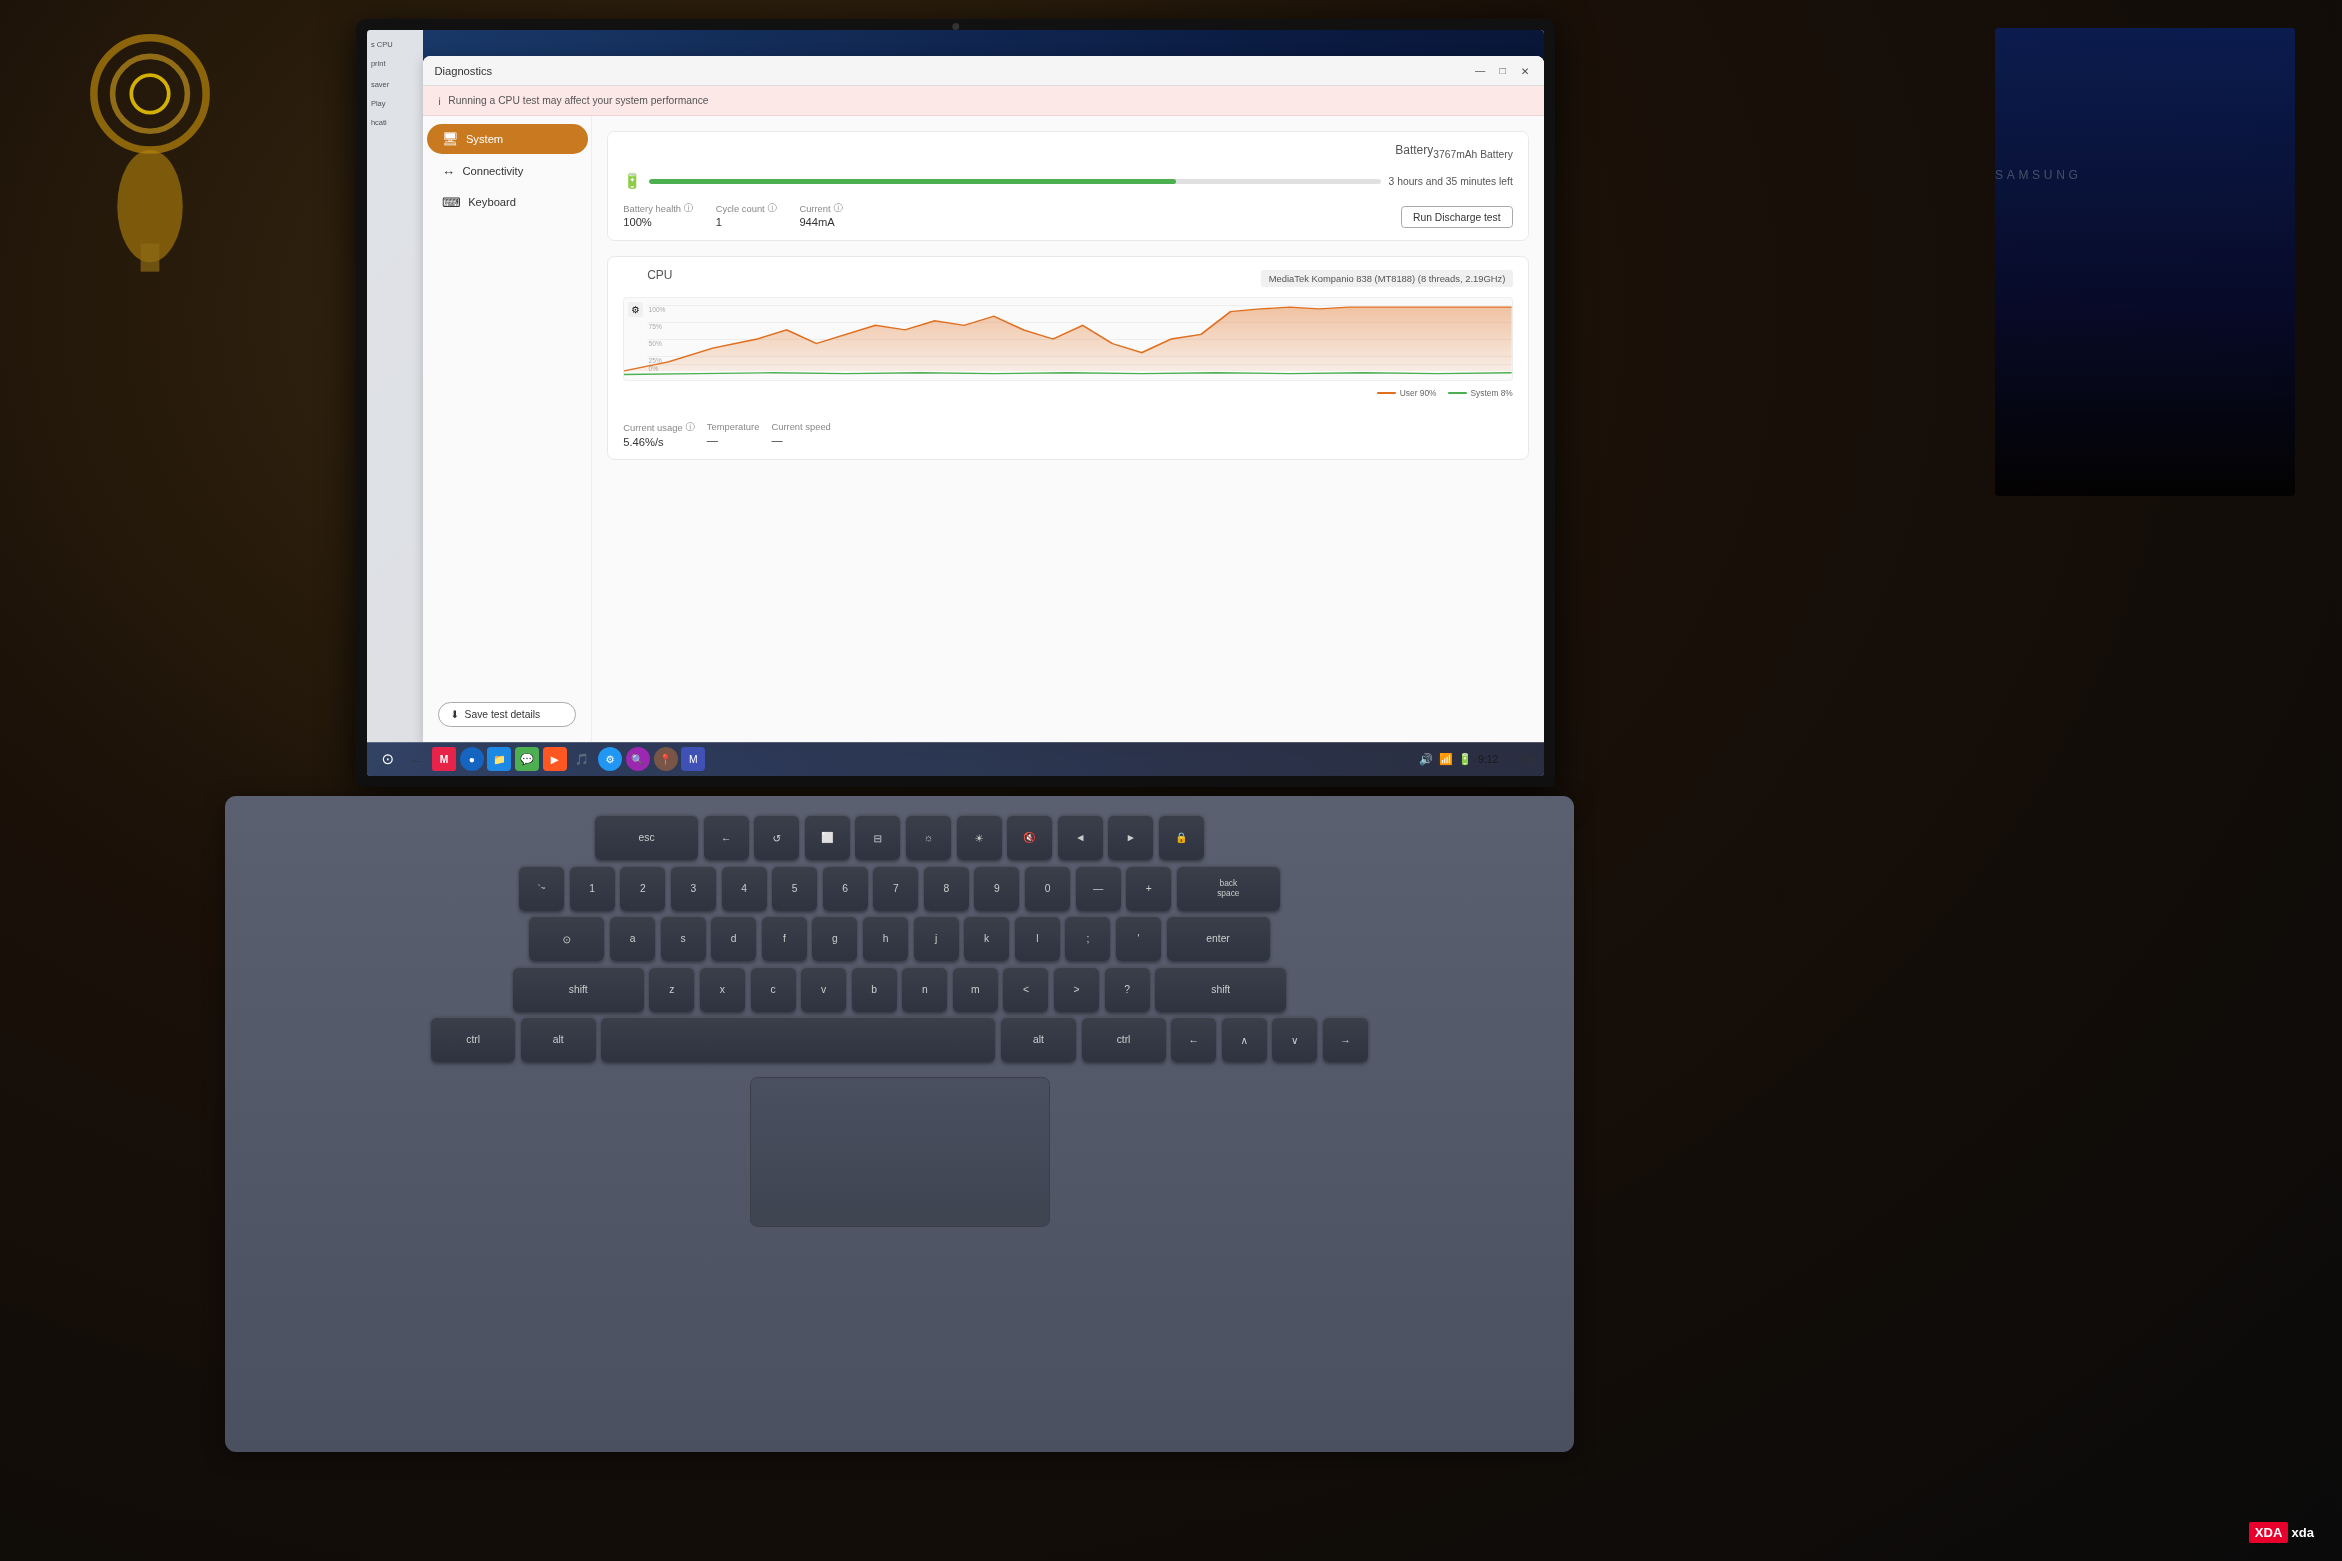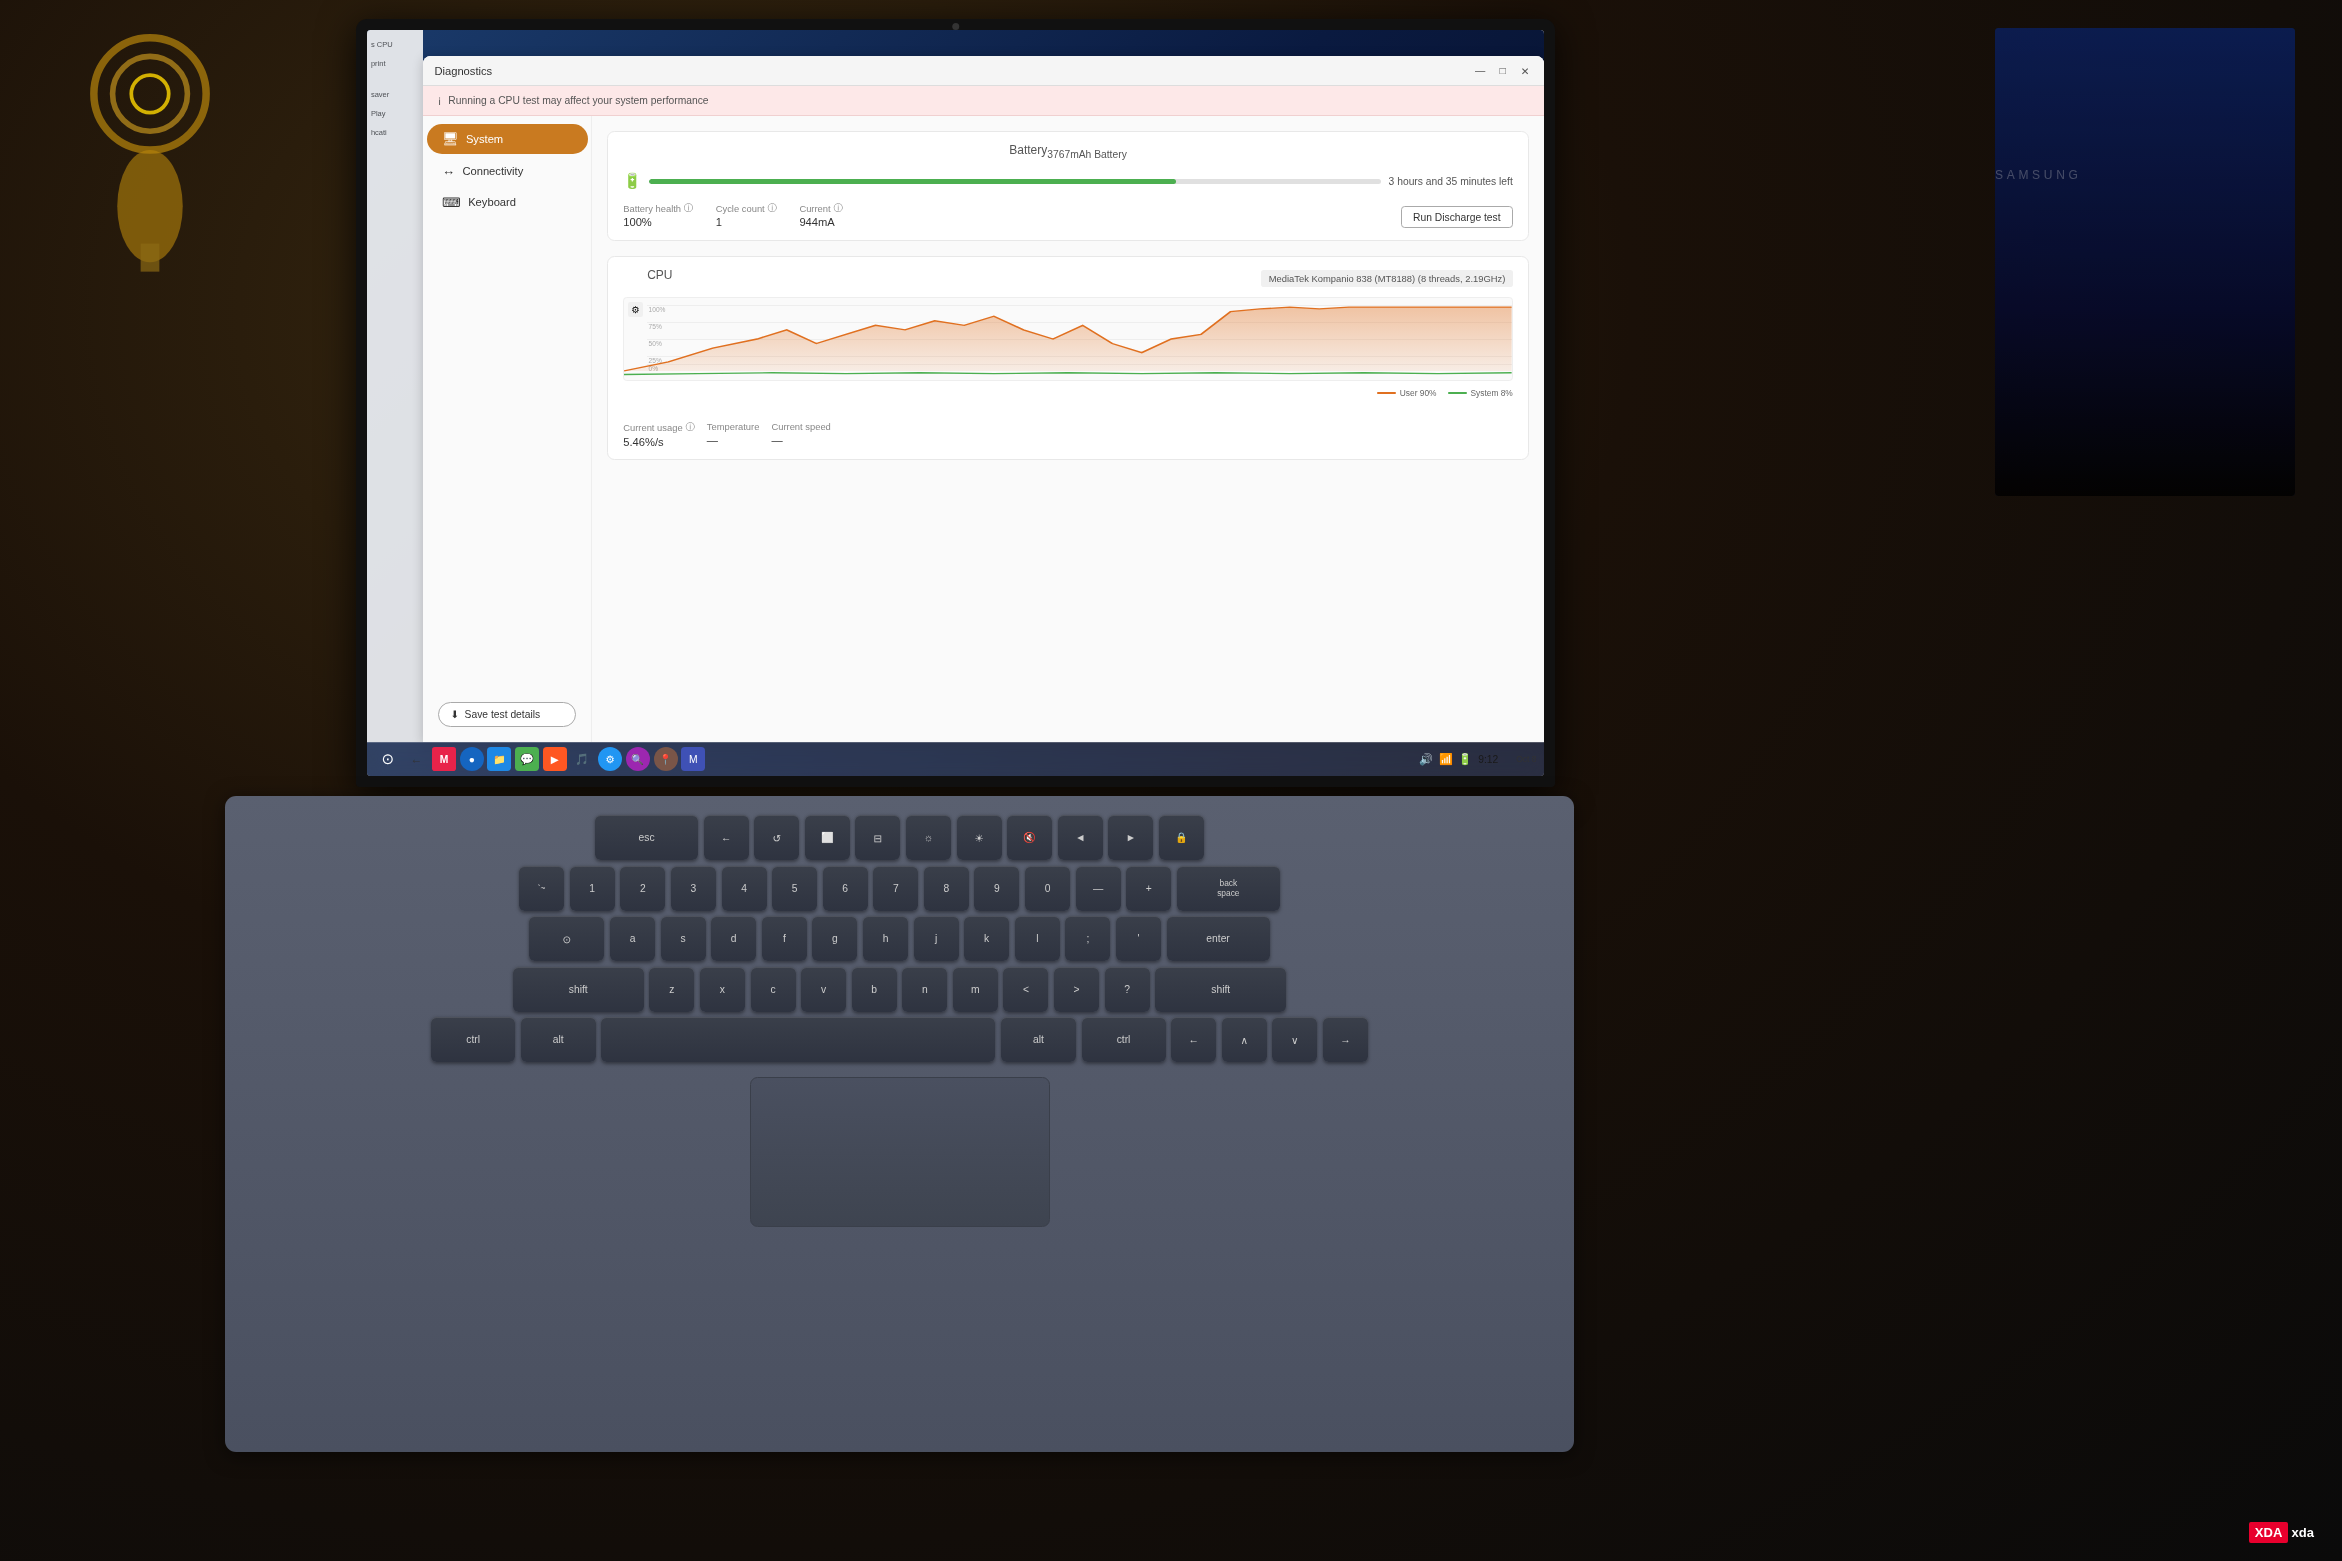--- a/index.html
+++ b/index.html
@@ -235,21 +235,21 @@
       background: #fff;
       border-radius: 7.5px;
       padding: 11.2px 15px;
       margin-bottom: 15px;
       border: 0.9px solid #e8e8e8;
     }
 
     .battery-top {
       display: flex;
       align-items: center;
-      justify-content: center;
+      justify-content: flex-end;
       margin-bottom: 7.5px;
     }
 
     .battery-capacity {
       font-size: 10.3px;
       color: #555;
     }
 
     .battery-bar-wrap {
       display: flex;
@@ -521,21 +521,21 @@
 
   <div style="position:absolute;top:3.7px;left:50%;transform:translateX(-50%);width:7.5px;height:7.5px;background:#333;border-radius:50%;z-index:10;"></div>
 
   <div class="screen">
 
     <div style="position:absolute;inset:0;background:linear-gradient(135deg,#1a3a6a 0%,#0a1a40 50%,#050a20 100%);"></div>
 
     <div style="position:absolute;top:0;left:0;width:56px;bottom:34px;background:#f5f5f5;opacity:0.9;">
       <div style="font-size:7.5px;color:#555;padding:7.5px 3.7px;line-height:1.8;">
         <div style="margin-bottom:5.6px;">s CPU</div>
-        <div style="margin-bottom:18px;">print</div>
+        <div style="margin-bottom:8px;">print</div>
         <div style="margin-bottom:5.6px;">saver</div>
         <div style="margin-bottom:5.6px;">Play</div>
         <div style="margin-bottom:5.6px;">hcati</div>
       </div>
     </div>
 
     <div class="diag-window">
 
       <div class="diag-titlebar">
         <span class="diag-title">Diagnostics</span>

